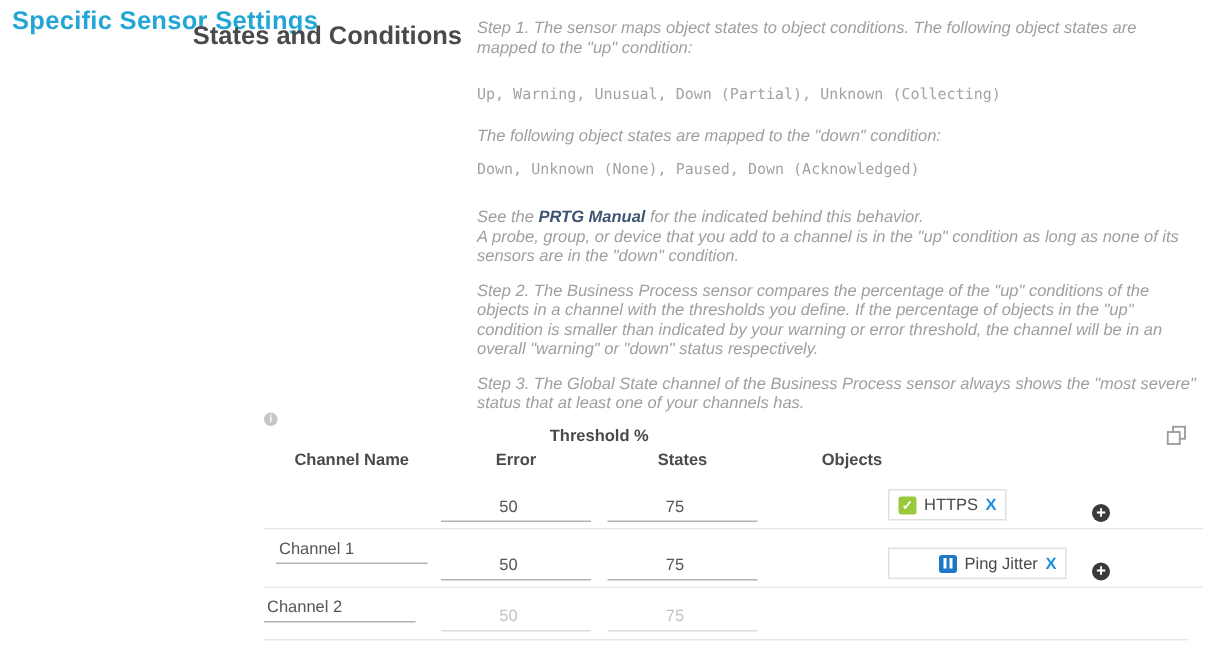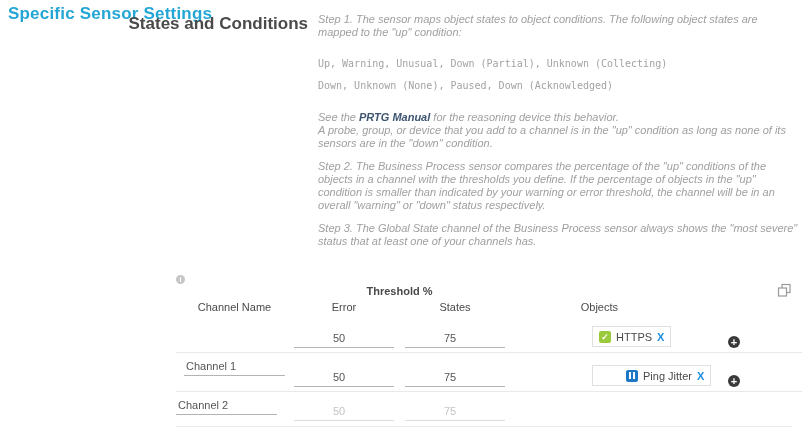--- a/index.html
+++ b/index.html
@@ -35,25 +35,25 @@
   .info-icon {
     position:absolute; left:176px; top:275px; width:9px; height:9px;
     background:#c6c6c6; border-radius:50%; color:#fff; font-size:7px; font-weight:bold;
     display:flex; align-items:center; justify-content:center; cursor:pointer;
   }
   .copy-icon { position:absolute; left:777px; top:283px; width:15px; height:15px; cursor:pointer; }
   .th-group {
     position:absolute; left:294px; top:285px; width:211px; text-align:center;
     font-size:11px; font-weight:bold; color:#4a4a4a;
   }
-  .th { position:absolute; top:301px; font-size:11px; font-weight:normal; color:#4a4a4a; text-align:center; }
+  .th { position:absolute; top:301px; font-size:11px; font-weight:bold; color:#4a4a4a; text-align:center; }
   .th-name    { left:184px; width:101px; }
   .th-error   { left:294px; width:100px; }
   .th-warning { left:405px; width:100px; }
-  .th-objects { left:518px; width:100px;text-align:right; }
+  .th-objects { left:518px; width:100px; }
   .cell-input {
     position:absolute; height:20px; border:none; border-bottom:1px solid #b3b3b3;
     background:transparent; font-family:"Liberation Sans", sans-serif;
     font-size:11px; color:#555; outline:none;
   }
   .cell-name   { width:101px; text-align:left;  padding-left:2px;margin-top:28px; }
   .cell-number { width:100px; text-align:center; padding-right:10px; }
   .cell-input.light { border-bottom-color:#dcdcdc; }
   .cell-input::placeholder { color:#c4c4c4; opacity:1; }
   .cell-input.ph-dark::placeholder { color:#757575; opacity:1; }
@@ -83,22 +83,23 @@
 
 <div class="page">
 
   <div class="page-title">Specific Sensor Settings</div>
 
   <div class="form-label">States and Conditions</div>
 
   <div class="desc">
     <p class="it">Step 1. The sensor maps object states to object conditions. The following object states are mapped to the "up" condition:</p>
     <p class="mono mt18">Up, Warning, Unusual, Down (Partial), Unknown (Collecting)</p>
+    <p class="it mt15">The following object states are mapped to the "down" condition:</p>
     <p class="mono mt9">Down, Unknown (None), Paused, Down (Acknowledged)</p>
-    <p class="it mt19"><span>See the </span><a class="manual-link">PRTG Manual</a><span> for the reasoning device this behavior.</span></p>
+    <p class="it mt19"><span>See the </span><a class="manual-link">PRTG Manual</a><span> for the indicated behind this behavior.</span></p>
     <p class="it">A probe, group, or device that you add to a channel is in the "up" condition as long as none of its sensors are in the "down" condition.</p>
     <p class="it mt10">Step 2. The Business Process sensor compares the percentage of the "up" conditions of the objects in a channel with the thresholds you define. If the percentage of objects in the "up" condition is smaller than indicated by your warning or error threshold, the channel will be in an overall "warning" or "down" status respectively.</p>
     <p class="it mt10">Step 3. The Global State channel of the Business Process sensor always shows the "most severe" status that at least one of your channels has.</p>
   </div>
 
   <span class="info-icon">i</span>
 
   <span class="copy-icon">
     <svg width="15" height="15" viewBox="0 0 15 15">
       <rect x="5" y="1.5" width="8" height="8" fill="none" stroke="#9a9a9a" stroke-width="1.2"></rect>

